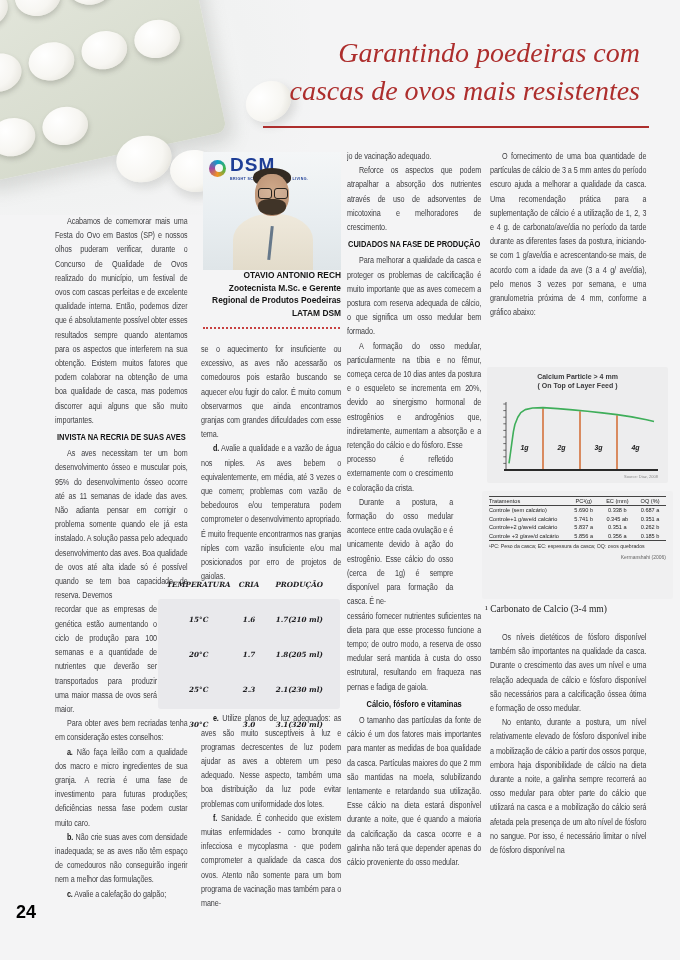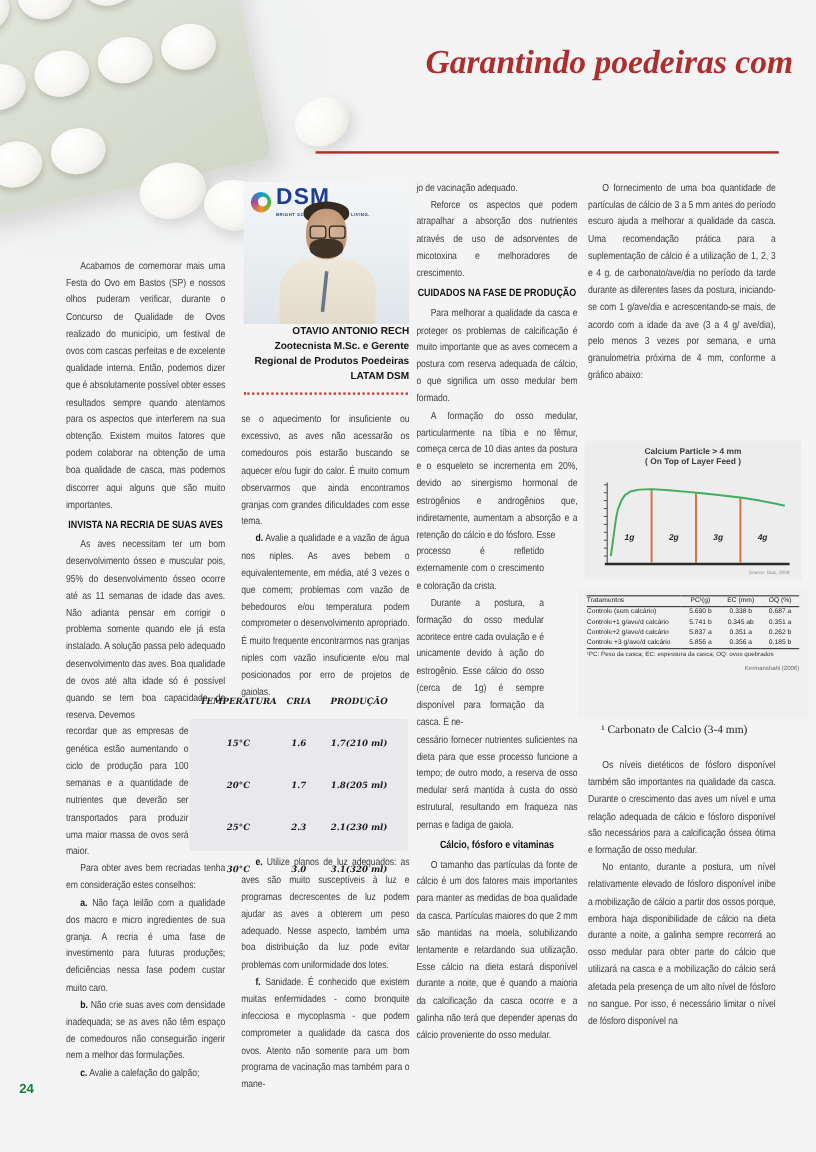--- a/index.html
+++ b/index.html
@@ -22,22 +22,22 @@
   .coltext b.ilabel{color:#141414;}
   .subhead{
     font-weight:bold;color:#121212;text-align:center;
     font-size:8.8px;margin:3px 0 2px;text-indent:0 !important;letter-spacing:0;
   }
   .wrapfloat{float:right;}
   .gapspacer{clear:both;}
 
   
   .article-title{
-    position:absolute;right:19px;top:34px;width:420px;
-    font-family:"Liberation Serif",serif;font-style:italic;font-weight:bold;
+    position:absolute;right:40px;top:34px;width:420px;
+    font-family:"Liberation Serif",serif;font-style:italic;font-weight:normal;
     font-size:28px;line-height:38px;text-align:right;color:#ad2e2d;
   }
   .title-rule{position:absolute;left:263px;top:126px;width:386px;height:2px;background:#ad2e2d;}
 
   
   .egg-photo{
     position:absolute;left:0;top:0;width:310px;height:215px;overflow:hidden;
     background:radial-gradient(120% 115% at 18% 30%, #fdfdfd 0%, #f1f2f2 52%, rgba(244,244,245,0) 78%);
   }
   .carton{
@@ -108,24 +108,24 @@
   .calc-title{font-size:8.2px;font-weight:bold;color:#111;text-align:center;line-height:11.4px;margin-bottom:5px;}
   .calc-grid{display:grid;grid-template-columns:44% 19% 19% 18%;font-size:5.6px;color:#222;line-height:8.4px;}
   .calc-grid .hd{border-top:.8px solid #444;border-bottom:.8px solid #444;font-weight:normal;}
   .calc-grid .c0{text-align:left;}
   .calc-grid .cn{text-align:center;}
   .calc-grid .last{border-bottom:.9px solid #444;}
   .calc-foot{font-size:5.2px;color:#333;margin-top:2px;}
   .calc-src{font-size:5px;color:#666;text-align:right;margin-top:5px;}
   .calc-note{
     position:absolute;left:485px;top:604px;
-    font-family:"Liberation Serif",serif;font-size:9.5px;color:#232323;margin-left:16px;
-  }
-
-  .page-num{position:absolute;left:16px;top:902px;font-size:11px;font-weight:bold;color:#15803d;}
+    font-family:"Liberation Serif",serif;font-size:9.5px;color:#232323;
+  }
+
+  .page-num{position:absolute;left:16px;top:902px;font-size:18px;font-weight:bold;color:#000000;}
 </style>
 </head>
 <body>
 
 <div class="egg-photo">
   <div class="carton">
     <div class="egg" style="left:18px;top:28px"></div>
     <div class="egg" style="left:72px;top:28px"></div>
     <div class="egg" style="left:126px;top:28px"></div>
 
@@ -136,20 +136,21 @@
     <div class="egg" style="left:18px;top:160px"></div>
     <div class="egg" style="left:72px;top:160px"></div>
   </div>
   <div class="legg" style="left:116px;top:136px;width:56px;height:46px;transform:rotate(-15deg)"></div>
   <div class="legg" style="left:170px;top:150px;width:50px;height:42px;transform:rotate(6deg)"></div>
   <div class="legg" style="left:245px;top:82px;width:47px;height:39px;transform:rotate(-28deg)"></div>
 </div>
 
 <div class="article-title">
   <span>Garantindo poedeiras com</span><br>
+  <span>cascas de ovos mais resistentes</span>
 </div>
 <div class="title-rule"></div>
 
 <div class="coltext" style="left:55px;top:214px;width:156px;height:722px;">
   <p>Acabamos de comemorar mais uma Festa do Ovo em Bastos (SP) e nossos olhos puderam verificar, durante o Concurso de Qualidade de Ovos realizado do município, um festival de ovos com cascas perfeitas e de excelente qualidade interna. Então, podemos dizer que é absolutamente possível obter esses resultados sempre quando atentamos para os aspectos que interferem na sua obtenção. Existem muitos fatores que podem colaborar na obtenção de uma boa qualidade de casca, mas podemos discorrer aqui alguns que são muito importantes.</p>
   <div class="subhead">INVISTA NA RECRIA DE SUAS AVES</div>
   <p>As aves necessitam ter um bom desenvolvimento ósseo e muscular pois, 95% do desenvolvimento ósseo ocorre até as 11 semanas de idade das aves. Não adianta pensar em corrigir o problema somente quando ele já esta instalado. A solução passa pelo adequado desenvolvimento das aves. Boa qualidade de ovos até alta idade só é possível quando se tem boa capacidade de reserva. Devemos</p>
   <div class="wrapfloat" style="width:36px;height:108px;"></div>
   <p class="noindent">recordar que as empresas de genética estão aumentando o ciclo de produção para 100 semanas e a quantidade de nutrientes que deverão ser transportados para produzir uma maior massa de ovos será maior.</p>
   <p>Para obter aves bem recriadas tenha em consideração estes conselhos:</p>

